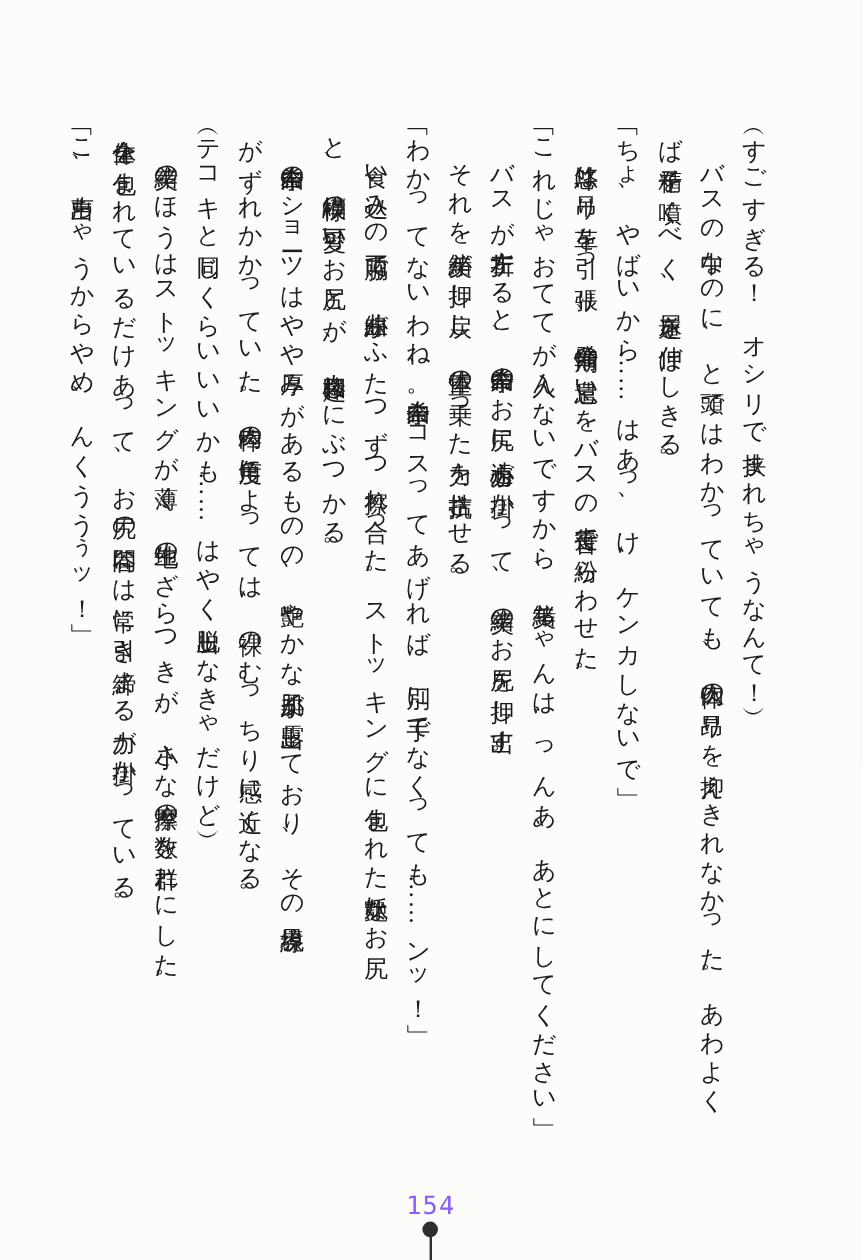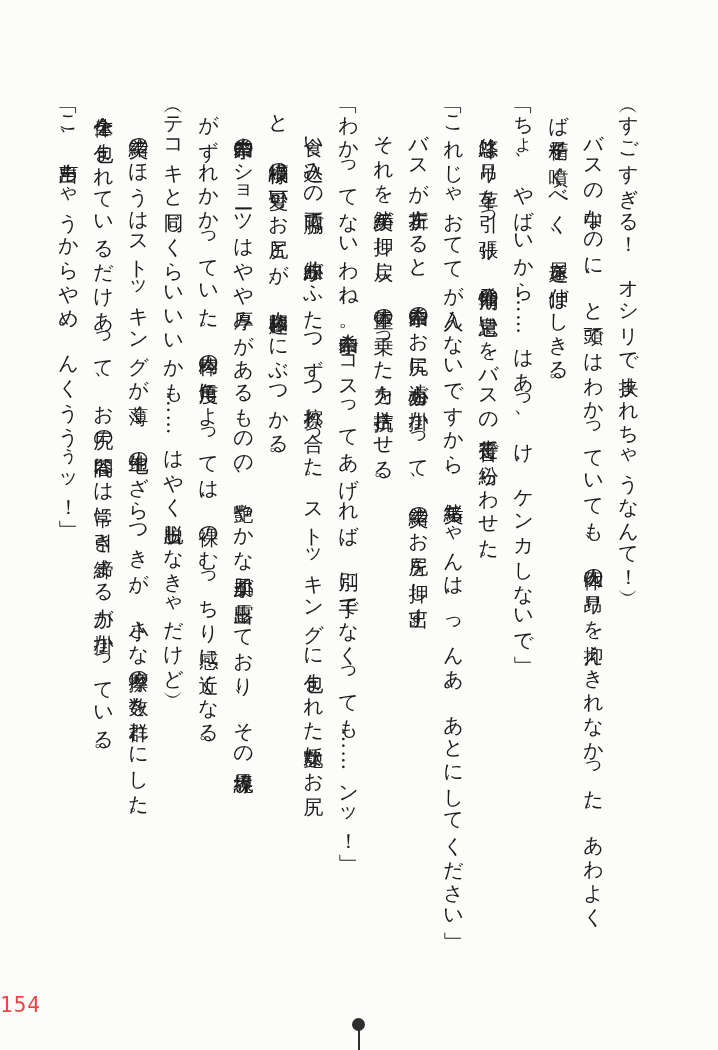--- a/index.html
+++ b/index.html
@@ -33,25 +33,25 @@
     white-space: nowrap;
   }
   .tline.indent {
     text-indent: 21.3px;
   }
   .page-number {
     position: absolute;
     top: 993px;
     left: 0;
     width: 718px;
-    text-align: left;
+    text-align: center;
     font-family: "DejaVu Sans Mono", "Liberation Mono", monospace;
     font-size: 21px;
     letter-spacing: 1px;
-    color: #ef4444;
+    color: #8b5cf6;
   }
   .marker-dot {
     position: absolute;
     top: 1018px;
     left: 352px;
     width: 13px;
     height: 13px;
     border-radius: 50%;
     background: #2e2e2e;
   }

